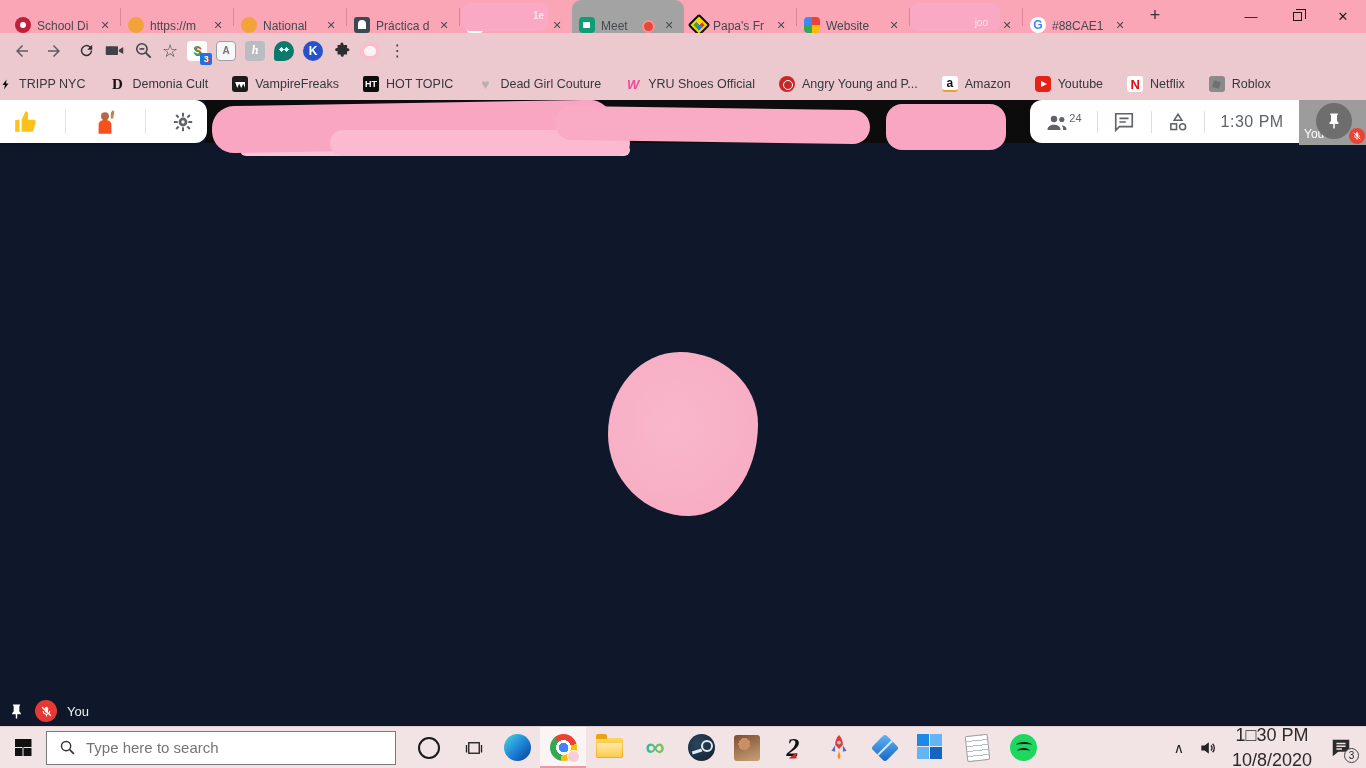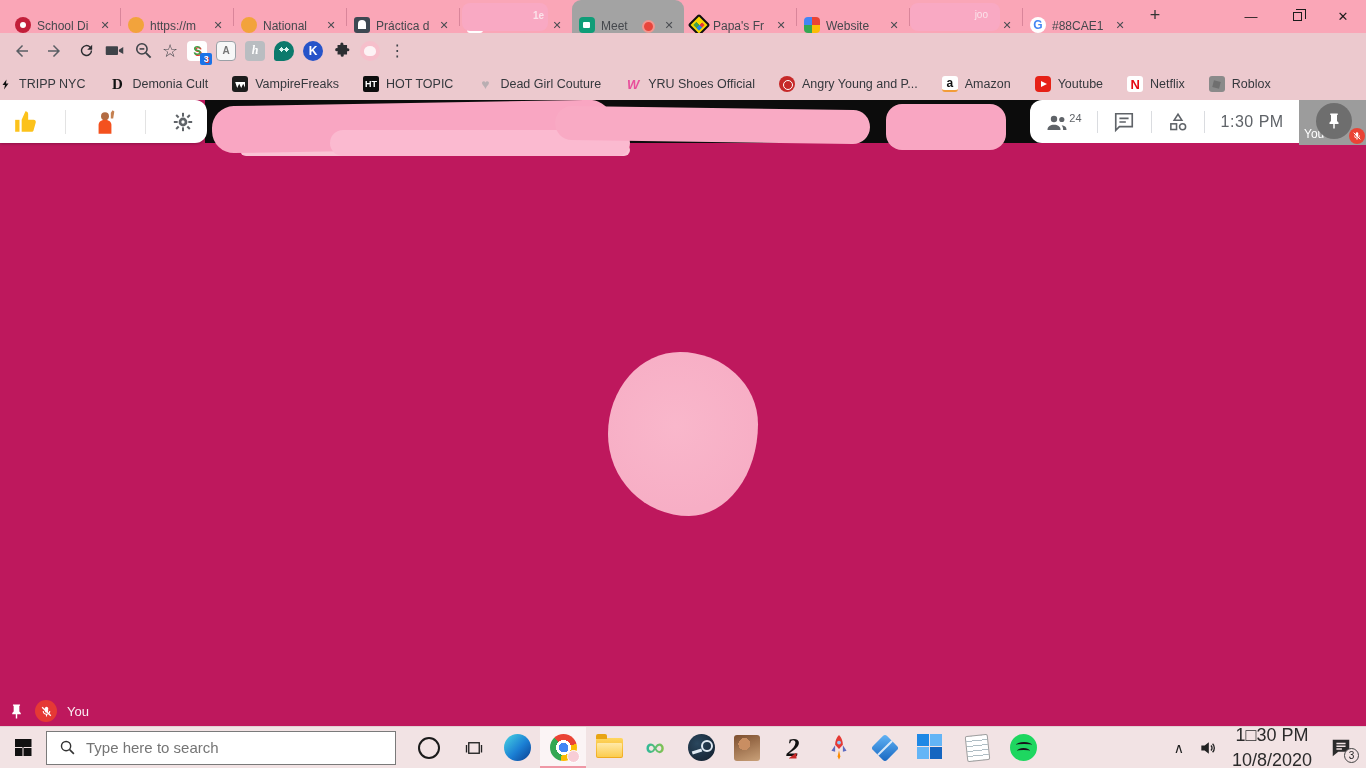--- a/index.html
+++ b/index.html
@@ -110,21 +110,21 @@
   .bmi-yt::after { content:""; position:absolute; left:6px; top:4.5px;
     border-left:6px solid #fff; border-top:3.5px solid transparent;
     border-bottom:3.5px solid transparent; }
   .bmi-netflix { background:#fff; color:#e50914; font-size:13px; }
   .bmi-roblox { background:#8a8a8a; }
   .bmi-roblox::after { content:""; position:absolute; left:4.5px; top:4.5px; width:7px;
     height:7px; background:#6f6f6f; transform:rotate(14deg); }
 
   
   .content { position:absolute; left:0; top:100px; width:1366px; height:626px;
-    background:#be185d; overflow:hidden; }
+    background:#0f172a; overflow:hidden; }
   .meet-black { position:absolute; left:205px; top:0; width:1095px; height:43px;
     background:#0c0c0c; }
   .reactions { position:absolute; left:0; top:0; width:207px; height:43px;
     background:#fff; border-radius:0 12px 12px 0; display:flex; align-items:center;
     justify-content:space-around; box-shadow:0 1px 3px rgba(0,0,0,.25); z-index:5; }
   .rx-sep { width:1px; height:24px; background:#e3e3e3; }
   .meet-right { position:absolute; left:1030px; top:0; width:269px; height:43px;
     background:#fff; border-radius:12px 0 0 12px; display:flex; align-items:center;
     justify-content:space-evenly; z-index:5; }
   .mr-sep { width:1px; height:22px; background:#dadce0; }
@@ -296,21 +296,21 @@
     <div class="tab">
       <span class="fav fav-website"></span>
       <span class="tab-title">Website</span>
       <span class="tab-close">✕</span>
     </div>
     <div class="tab-sep"></div>
 
     <div class="tab">
       <span class="tab-title"></span>
       <span class="tab-paint full"></span>
-      <span class="tab-frag" style="right:34px; top:9px;margin-left:19px;">joo</span>
+      <span class="tab-frag" style="right:34px; top:17px;margin-left:19px;">joo</span>
       <span class="tab-close">✕</span>
     </div>
     <div class="tab-sep"></div>
 
     <div class="tab">
       <span class="fav fav-g">G</span>
       <span class="tab-title">#88CAE1</span>
       <span class="tab-close">✕</span>
     </div>
 

